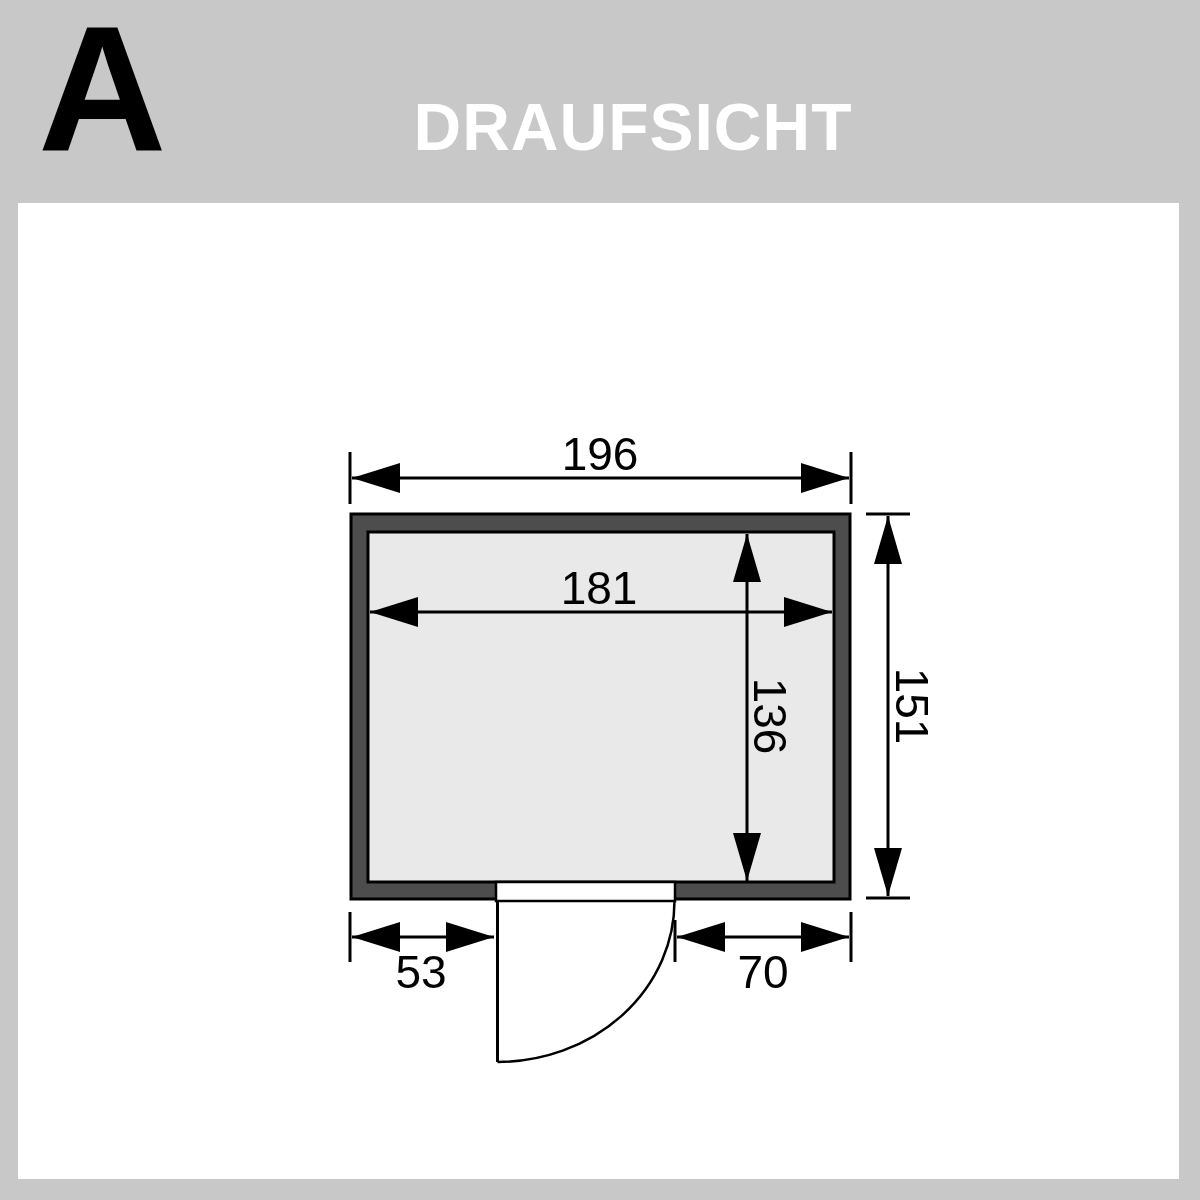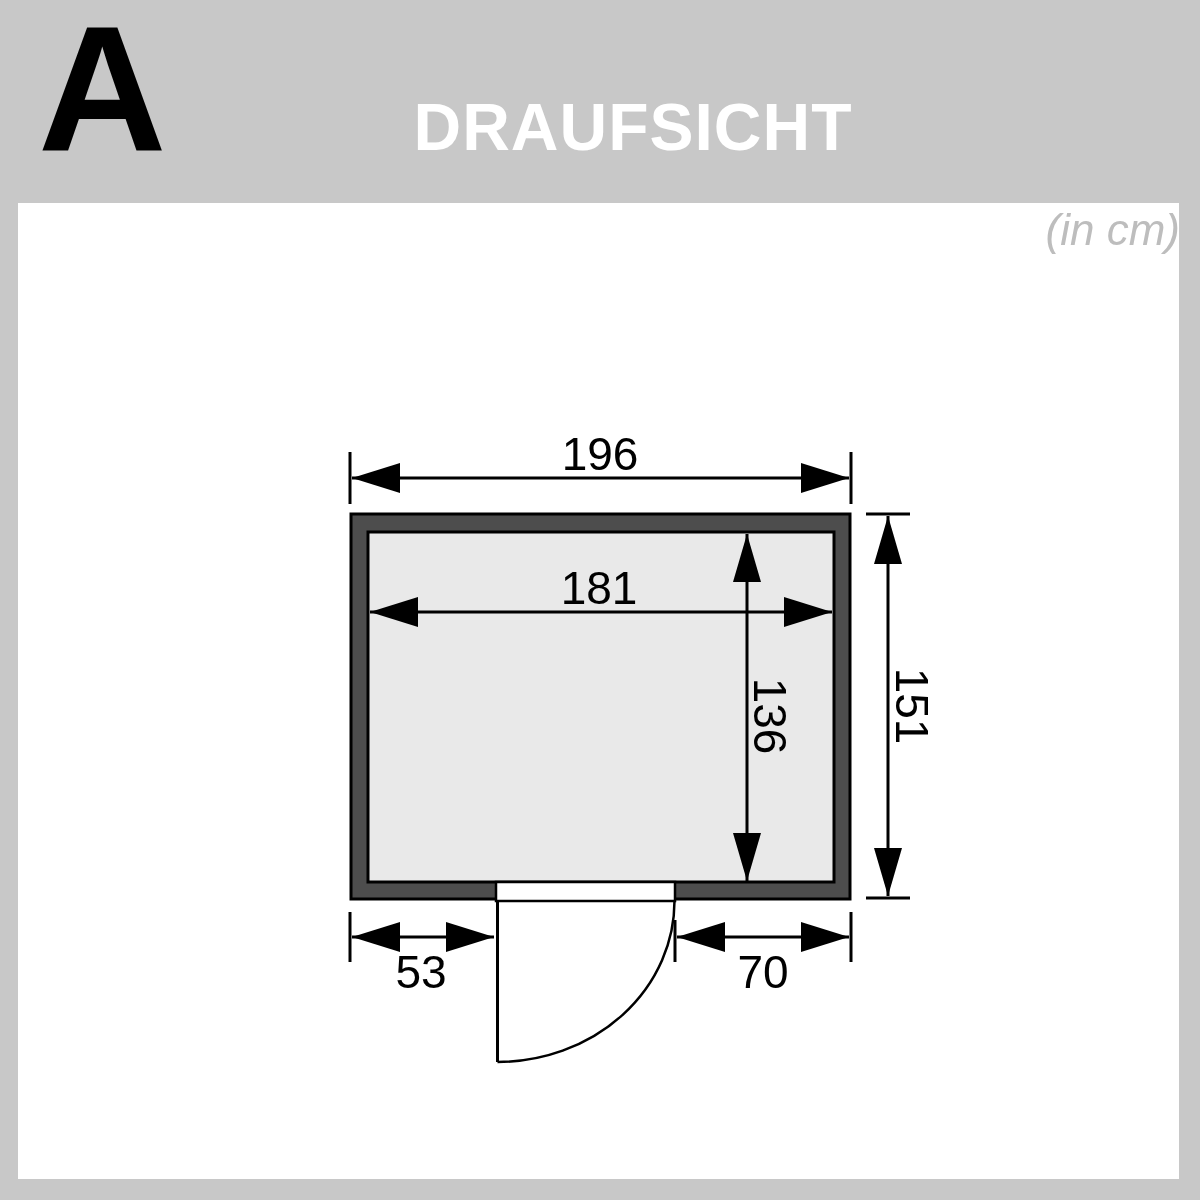--- a/index.html
+++ b/index.html
@@ -75,21 +75,20 @@
 <body>
 
 <div class="stage">
 
   <div class="section-label">A</div>
 
   <div class="page-title">DRAUFSICHT</div>
 
   <div class="panel"></div>
 
-  <div class="units-note">(in cm)</div>
 
   <svg class="plan" viewBox="0 0 1200 1200">
 
     <rect x="351" y="514" width="499" height="385" fill="#4d4d4d" stroke="#000000" stroke-width="3"></rect>
 
     <rect x="368" y="532" width="466" height="350" fill="#e9e9e9" stroke="#000000" stroke-width="3"></rect>
 
     <g>
       <path class="dim-stroke" d="M350,452 V504"></path>
       <path class="dim-stroke" d="M851,452 V504"></path>

